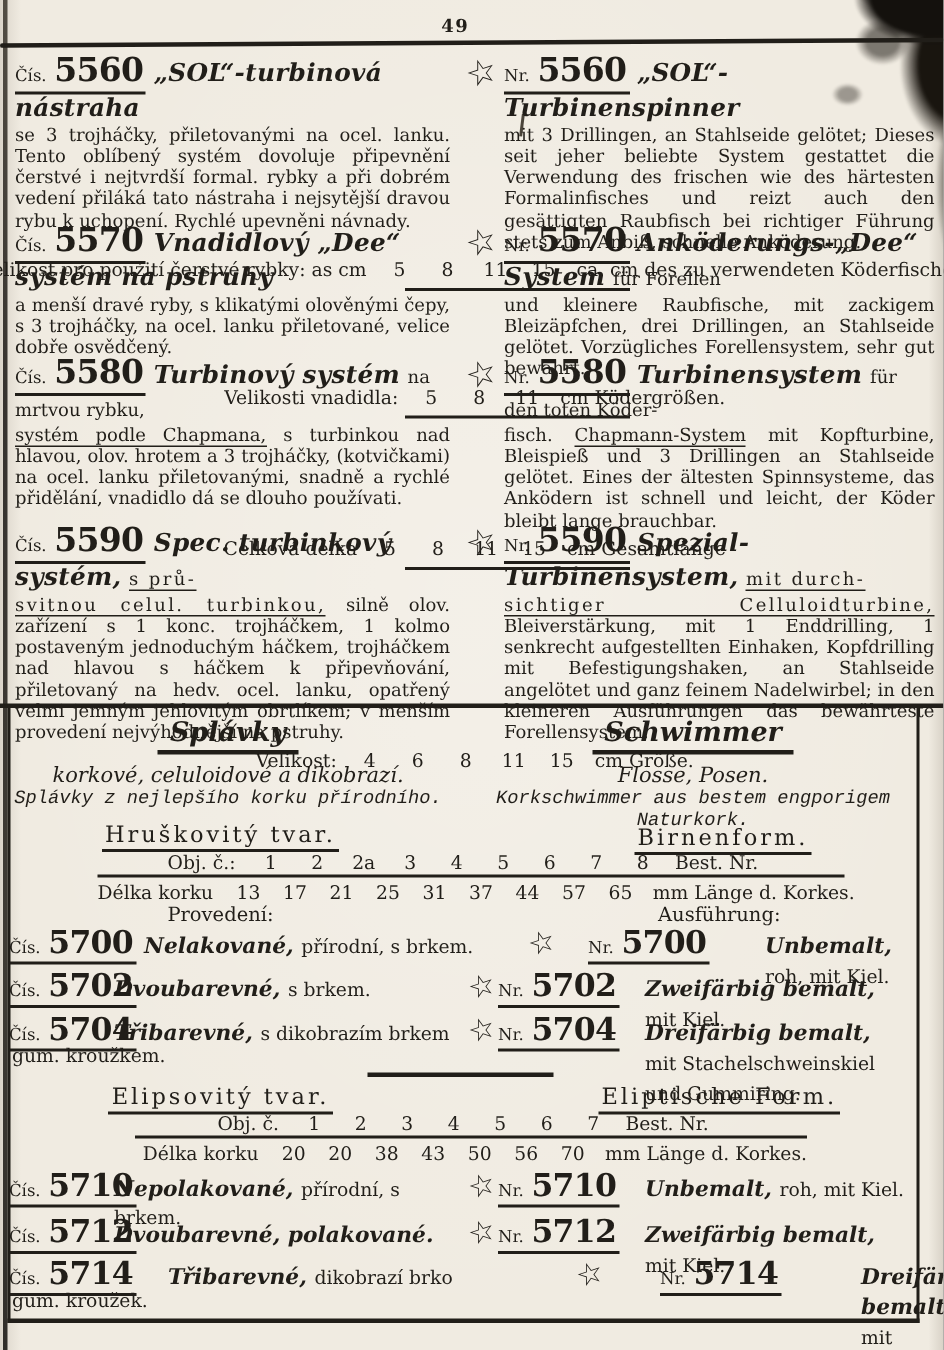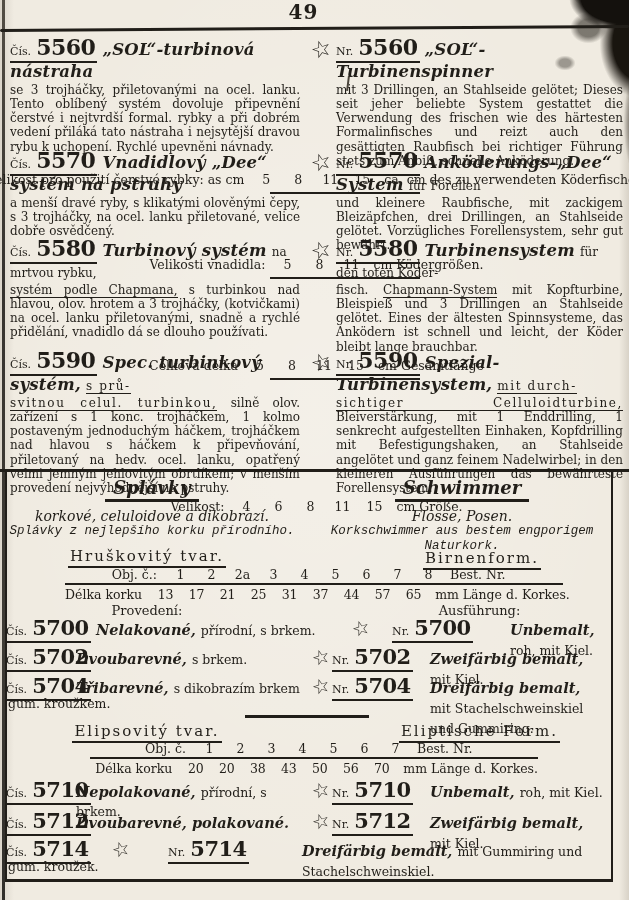--- a/index.html
+++ b/index.html
@@ -28,22 +28,22 @@
     background:
       radial-gradient(70px 45px at 82% 8%, #14110d 55%, rgba(20,17,13,0) 72%),
       radial-gradient(55px 75px at 98% 26%, #19150f 50%, rgba(25,21,15,0) 74%),
       radial-gradient(34px 95px at 104% 58%, rgba(32,27,20,.85) 40%, rgba(32,27,20,0) 72%),
       radial-gradient(26px 22px at 58% 20%, rgba(30,26,20,.55) 40%, rgba(30,26,20,0) 70%),
       radial-gradient(14px 10px at 40% 34%, rgba(30,26,20,.4) 40%, rgba(30,26,20,0) 75%),
       radial-gradient(90px 55px at 88% 0%, #0c0a08 55%, rgba(12,10,8,0) 72%);
     filter:blur(.6px);}
   .tick{position:absolute;left:347px;top:76px;width:2px;height:15px;background:#4a443a;transform:rotate(7deg);}
 
-  .page-num{position:absolute;top:0;left:0;right:22px;text-align:center;
-    font-size:20px;font-weight:bold;letter-spacing:1px;}
+  .page-num{position:absolute;top:10px;left:0;right:22px;text-align:center;
+    font-size:12px;font-weight:bold;letter-spacing:1px;}
   .top-rule{position:absolute;top:27px;left:0;width:100%;height:3px;background:var(--ink);
     transform:rotate(-.35deg);border-radius:2px;}
 
   
   .titem{position:absolute;left:10px;right:6px;display:grid;grid-template-columns:296px 30px 1fr;}
   .t-5560{top:36px;}
   .t-5570{top:149px;}
   .t-5580{top:237px;}
   .t-5590{top:349px;}
   .col{min-width:0;}
@@ -373,19 +373,20 @@
     </div>
     <div class="frow r-5712">
       <span class="fnum"><span class="fnumgrp"><span class="fnumlbl">Čís.</span> <span class="fnumbig">5712</span></span></span>
       <span class="fcz"><span class="lead">Dvoubarevné, polakované.</span> <span class="rest"></span></span>
       <span class="fstar"><span class="star">☆</span></span>
       <span class="fnr"><span class="fnumgrp"><span class="fnumlbl">Nr.</span> <span class="fnumbig">5712</span></span></span>
       <span class="fde"><span class="lead">Zweifärbig bemalt,</span> <span class="rest">mit Kiel.</span></span>
     </div>
     <div class="frow r-5714">
       <span class="fnum"><span class="fnumgrp"><span class="fnumlbl">Čís.</span> <span class="fnumbig">5714</span></span></span>
+      <span class="fcz"><span class="lead">Třibarevné,</span> <span class="rest">dikobrazí brko</span></span>
       <span class="fstar"><span class="star">☆</span></span>
       <span class="fnr"><span class="fnumgrp"><span class="fnumlbl">Nr.</span> <span class="fnumbig">5714</span></span></span>
       <span class="fde"><span class="lead">Dreifärbig bemalt,</span> <span class="rest">mit Gummiring und Stachelschweinskiel.</span></span>
       <span class="fline2">gum. kroužek.</span>
     </div>
   </div>
 </div>
 
 </body></html>

